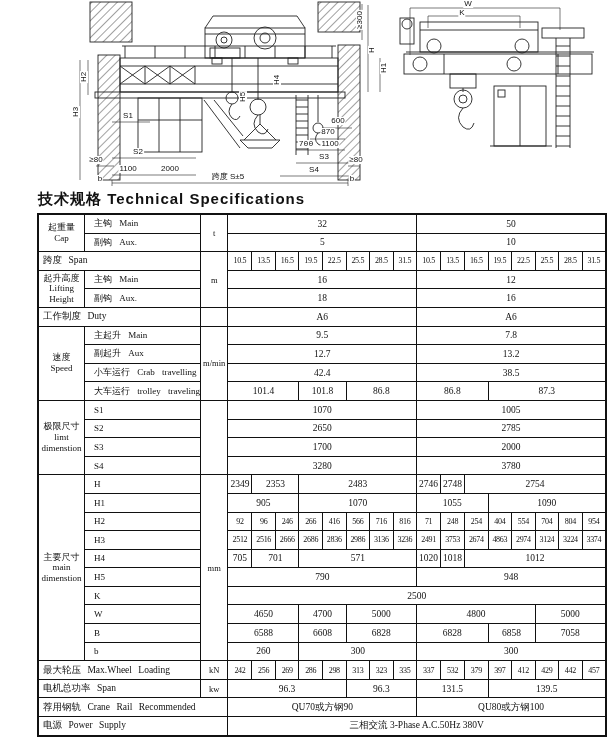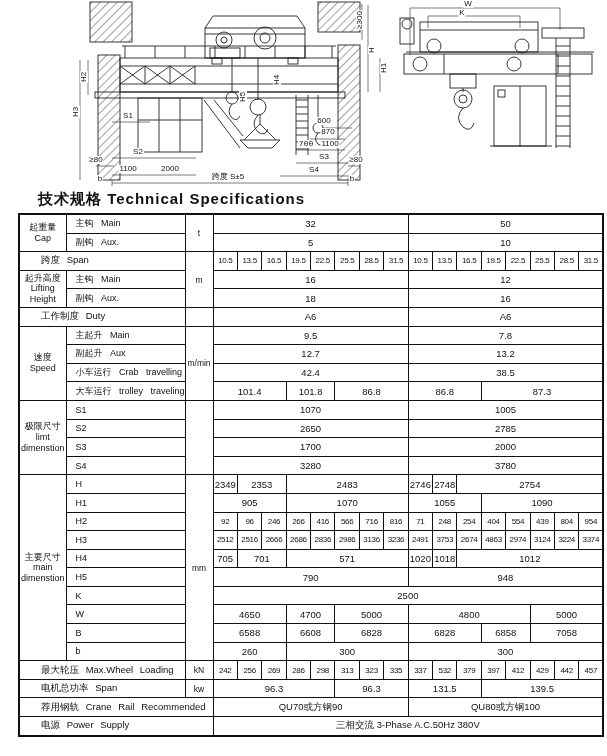--- a/index.html
+++ b/index.html
@@ -3,26 +3,26 @@
 <meta charset="utf-8">
 <style>
   html,body{margin:0;padding:0;background:#fff;width:607px;height:756px;overflow:hidden;
     font-family:"Liberation Sans",sans-serif;color:#111;}
   .page{position:relative;width:607px;height:756px;background:#fff;}
   .drawing{position:relative;width:607px;height:186px;}
   .drawing svg{position:absolute;left:0;top:0;}
   .dim-label{position:absolute;font-size:8px;color:#111;white-space:nowrap;
     transform-origin:center;background:#fff;padding:0 1px;line-height:1;}
   .title{margin:4px 14px 4px 38px;font-size:15px;font-weight:bold;letter-spacing:1px;}
-  table{border-collapse:collapse;table-layout:fixed;margin-left:18px;border:2px solid #111;}
+  table{border-collapse:collapse;table-layout:fixed;margin-left:37px;border:2px solid #111;font-family:Liberation Serif, serif;}
   td{border:1px solid #111;text-align:center;vertical-align:middle;height:17.6px;
     font-size:9.5px;padding:0;overflow:hidden;white-space:nowrap;}
   td.grp{font-size:9px;white-space:pre-line;line-height:1.2;}
   td.sub{text-align:left;padding-left:9px;font-size:9px;word-spacing:5px;}
-  td.lbl{text-align:left;padding-left:21px;font-size:9.5px;word-spacing:4px;}
+  td.lbl{text-align:left;padding-left:4px;font-size:9.5px;word-spacing:4px;}
   td.unit{font-size:8.5px;}
   td.val{font-size:9.5px;}
   td.val.dense{font-size:8px;letter-spacing:-0.3px;}
 </style>
 </head>
 <body>
 
 <div class="page">
 
   <div class="drawing">
@@ -124,21 +124,21 @@
       <span class="dim-label" style="left: 138px; top: 152px; transform: translate(-50%, -50%) rotate(0deg);">S2</span>
       <span class="dim-label" style="left: 96px; top: 160px; transform: translate(-50%, -50%) rotate(0deg);">≥80</span>
       <span class="dim-label" style="left: 128px; top: 169px; transform: translate(-50%, -50%) rotate(0deg);">1100</span>
       <span class="dim-label" style="left: 170px; top: 169px; transform: translate(-50%, -50%) rotate(0deg);">2000</span>
       <span class="dim-label" style="left: 100px; top: 179px; transform: translate(-50%, -50%) rotate(0deg);">b</span>
       <span class="dim-label" style="left: 228px; top: 177px; transform: translate(-50%, -50%) rotate(0deg);">跨度 S±5</span>
       <span class="dim-label" style="left: 243px; top: 97px; transform: translate(-50%, -50%) rotate(-90deg);">H5</span>
       <span class="dim-label" style="left: 277px; top: 80px; transform: translate(-50%, -50%) rotate(-90deg);">H4</span>
       <span class="dim-label" style="left: 306px; top: 144px; transform: translate(-50%, -50%) rotate(0deg); font-family: Liberation Mono, monospace;">700</span>
       <span class="dim-label" style="left: 328px; top: 132px; transform: translate(-50%, -50%) rotate(0deg);">870</span>
-      <span class="dim-label" style="left: 324px; top: 121px; transform: translate(-50%, -50%) rotate(0deg);">600</span>
+      <span class="dim-label" style="left: 338px; top: 121px; transform: translate(-50%, -50%) rotate(0deg);">600</span>
       <span class="dim-label" style="left: 330px; top: 144px; transform: translate(-50%, -50%) rotate(0deg);">1100</span>
       <span class="dim-label" style="left: 324px; top: 157px; transform: translate(-50%, -50%) rotate(0deg);">S3</span>
       <span class="dim-label" style="left: 314px; top: 170px; transform: translate(-50%, -50%) rotate(0deg);">S4</span>
       <span class="dim-label" style="left: 356px; top: 160px; transform: translate(-50%, -50%) rotate(0deg);">≥80</span>
       <span class="dim-label" style="left: 352px; top: 179px; transform: translate(-50%, -50%) rotate(0deg);">b</span>
       <span class="dim-label" style="left: 360px; top: 20px; transform: translate(-50%, -50%) rotate(-90deg);">≥300</span>
       <span class="dim-label" style="left: 372px; top: 50px; transform: translate(-50%, -50%) rotate(-90deg);">H</span>
       <span class="dim-label" style="left: 384px; top: 68px; transform: translate(-50%, -50%) rotate(-90deg);">H1</span>
       <span class="dim-label" style="left: 468px; top: 4px; transform: translate(-50%, -50%) rotate(0deg);">W</span>
       <span class="dim-label" style="left: 462px; top: 13px; transform: translate(-50%, -50%) rotate(0deg);">K</span>
@@ -299,21 +299,21 @@
           <td class="val dense">266</td>
           <td class="val dense">416</td>
           <td class="val dense">566</td>
           <td class="val dense">716</td>
           <td class="val dense">816</td>
           <td class="val dense">71</td>
           <td class="val dense">248</td>
           <td class="val dense">254</td>
           <td class="val dense">404</td>
           <td class="val dense">554</td>
-          <td class="val dense">439</td>
+          <td class="val dense">704</td>
           <td class="val dense">804</td>
           <td class="val dense">954</td>
         </tr>
         <tr>
           <td class="sub">H3</td>
           <td class="val dense">2512</td>
           <td class="val dense">2516</td>
           <td class="val dense">2666</td>
           <td class="val dense">2686</td>
           <td class="val dense">2836</td>

